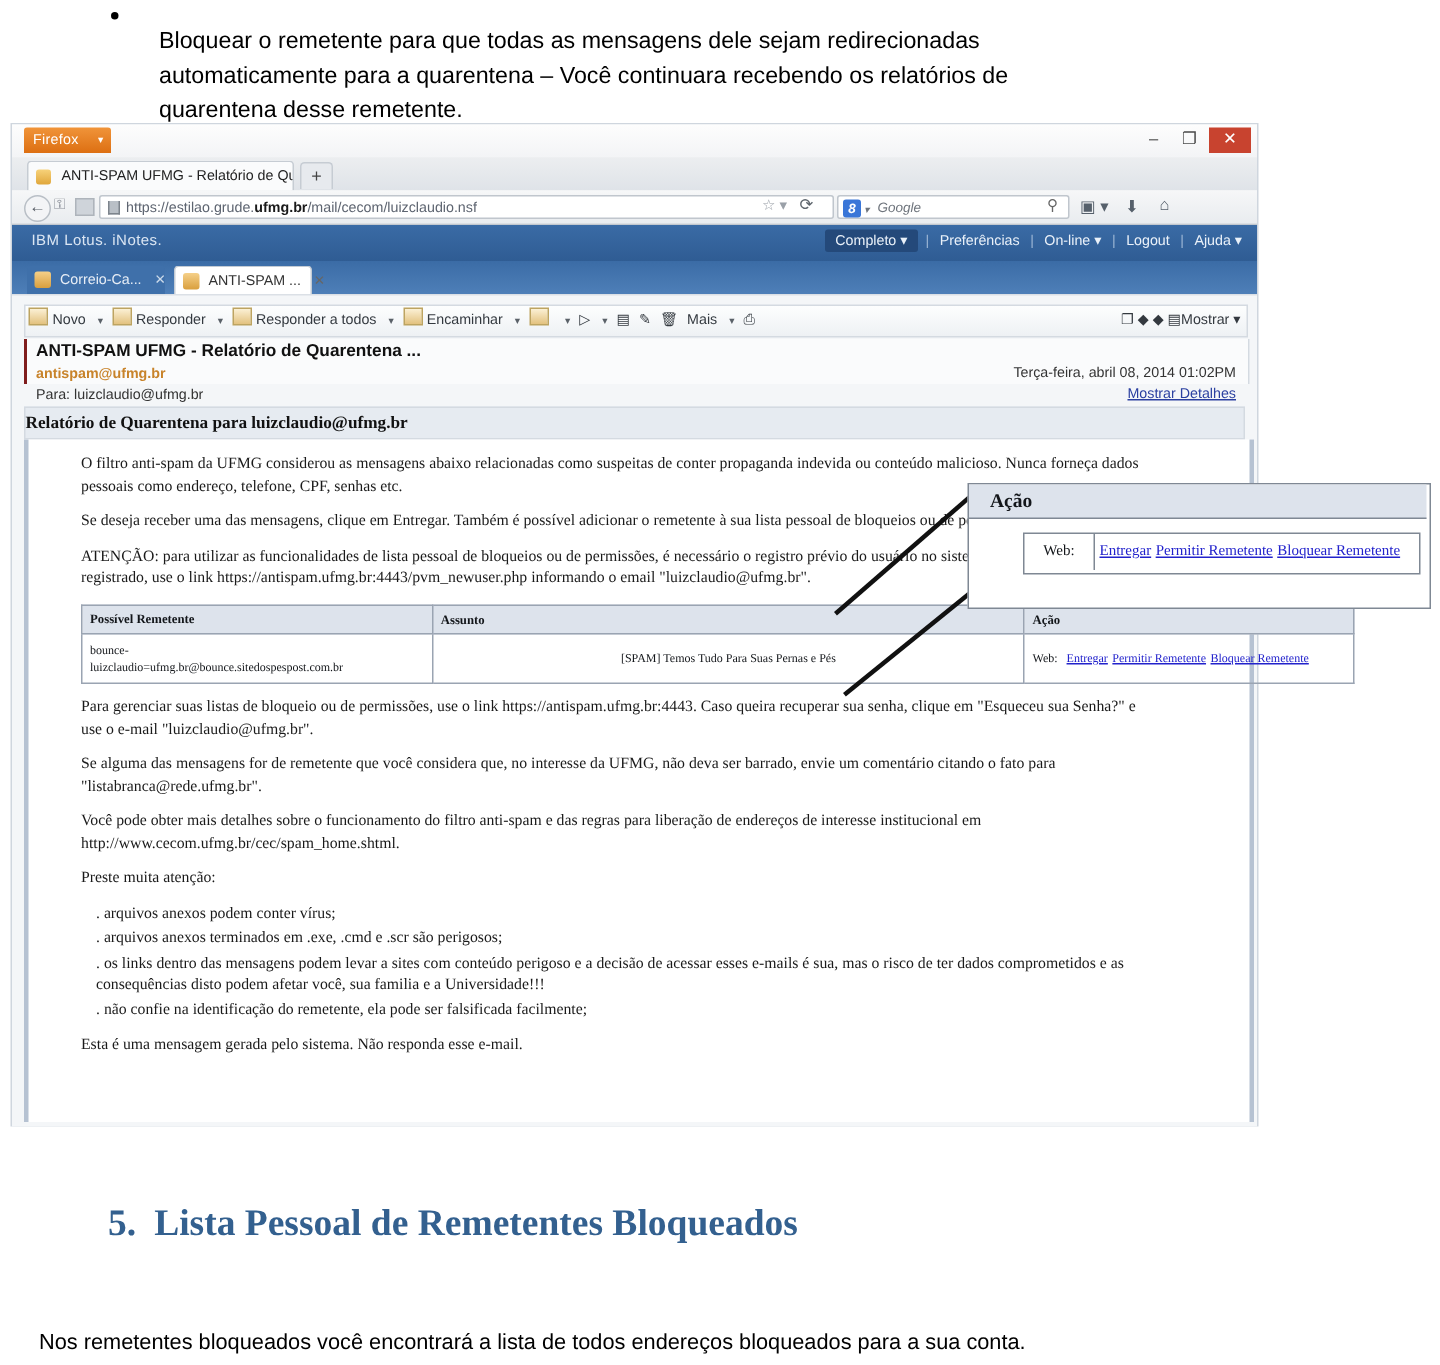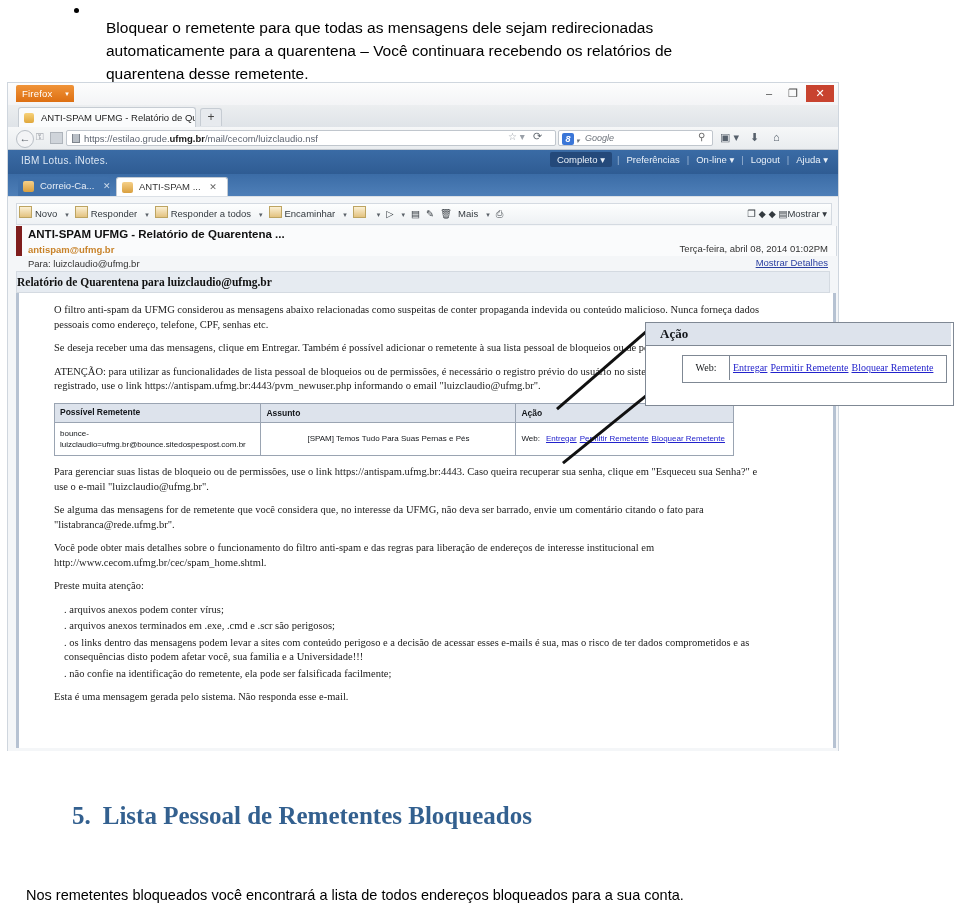--- a/index.html
+++ b/index.html
@@ -138,21 +138,21 @@
   .in-tab{
     position:absolute;top:3px;height:19px;
     font-size:9.5px;line-height:18px;color:#e8eef6;
     padding:0 8px 0 22px;box-sizing:border-box;
     border-radius:3px 3px 0 0;white-space:nowrap;
   }
   .in-tab .tabico{position:absolute;left:5px;top:4px;width:11px;height:11px;
                   background:linear-gradient(#f5d089,#d99f3e);border-radius:2px;}
   .in-tab .tabx{margin-left:6px;color:#cddbea;font-size:9px;}
   .in-tab-1{left:10px;width:92px;background:#3f70aa;}
-  .in-tab-2{left:108px;width:112px;background:#ffffff;color:#333;border:1px solid #c3cbd4;border-bottom:none;}
+  .in-tab-2{left:108px;width:92px;background:#ffffff;color:#333;border:1px solid #c3cbd4;border-bottom:none;}
   .in-tab-2 .tabx{color:#666;}
 
   .mail-body{
     position:absolute;left:0;top:113px;width:830px;height:554px;
     background:#f4f6f8;
     border-top:1px solid #dbe0e6;
   }
   .mail-toolbar{
     position:absolute;left:8px;top:6px;width:814px;height:20px;
     background:linear-gradient(#fdfefe,#eef1f4);
@@ -161,21 +161,21 @@
     white-space:nowrap;overflow:hidden;
   }
   .tb-item{padding:0 4px 0 2px;}
   .tb-ico{display:inline-block;width:11px;height:10px;vertical-align:-1px;
           background:linear-gradient(#fbf0d4,#e3c27f);border:1px solid #bda461;margin-right:3px;}
   .tb-car{color:#5a6168;padding:0 4px;font-size:7px;}
   .tb-right{position:absolute;right:4px;top:0;font-size:9.5px;color:#33393f;}
 
   .msg-head{
     position:absolute;left:8px;top:29px;width:814px;height:30px;
-    background:#fafbfc;border-left:6px solid #7f1d1d;border-right:1px solid #d4dae1;
+    background:#fafbfc;border-left:2px solid #7f1d1d;border-right:1px solid #d4dae1;
   }
   .msg-subject{position:absolute;left:6px;top:2px;font-size:11.5px;font-weight:bold;color:#111;}
   .msg-from{position:absolute;left:6px;top:18px;font-size:9.5px;color:#c8832a;font-weight:bold;}
   .msg-to{position:absolute;left:6px;top:32px;font-size:9.5px;color:#333;}
   .msg-date{position:absolute;right:8px;top:17px;font-size:9.5px;color:#333;}
   .msg-details{position:absolute;right:8px;top:31px;font-size:9.5px;color:#2a3fa0;text-decoration:underline;}
 
   .msg-banner{
     position:absolute;left:8px;top:74px;width:814px;height:22px;
     background:#e6ebf1;border:1px solid #d4dae1;
@@ -192,22 +192,22 @@
   .mc-inner{position:absolute;left:35px;top:10px;width:715px;
             font-family:"Liberation Serif", serif;font-size:10.5px;color:#1a1a1a;
             line-height:14.5px;}
   .mc-inner p{margin:0 0 9px 0;}
   .mc-list{margin:0;padding:0 0 0 10px;list-style:none;}
   .mc-list li{margin:0 0 2px 0;}
   .mc-tight{margin-bottom:3px;}
 
   
   .spam-table{
-    width:680px;border-collapse:collapse;margin:2px 0 9px 0;
-    font-family:Liberation Sans, sans-serif;
+    width:849px;border-collapse:collapse;margin:2px 0 9px 0;
+    font-family:Liberation Serif, serif;
   }
   .spam-table th{
     background:#dde3ec;border:1px solid #9aa4b2;
     font-size:8.5px;text-align:left;padding:2px 5px;font-weight:bold;color:#13161a;
   }
   .spam-table td{
     border:1px solid #9aa4b2;font-size:8px;padding:5px 5px;color:#13161a;
     vertical-align:middle;
   }
   .td-sender{width:200px;line-height:11px;}

